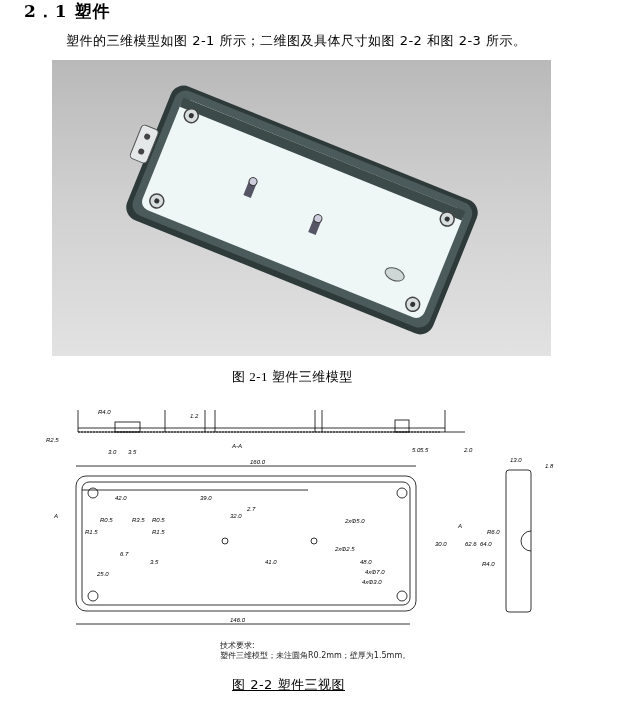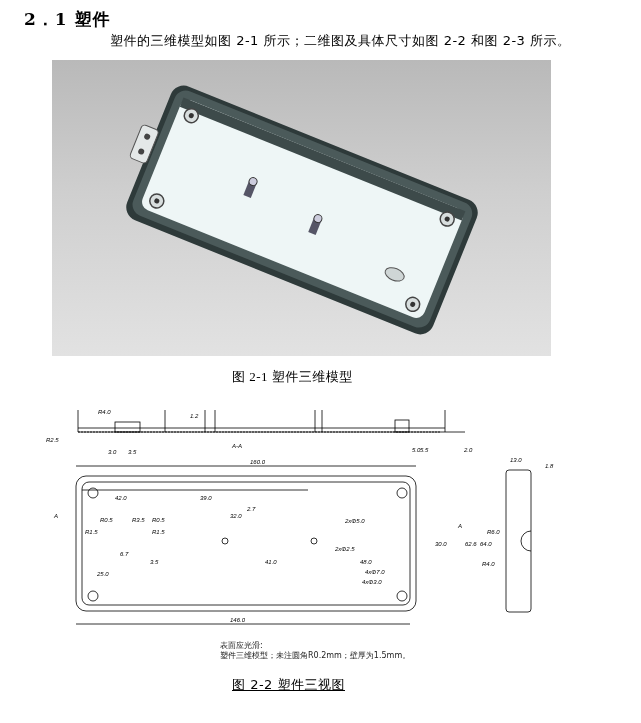--- a/index.html
+++ b/index.html
@@ -1,18 +1,18 @@
 <!DOCTYPE html>
 <html><head>
 <meta charset="utf-8">
 <style>
   html,body{margin:0;padding:0;background:#fff;}
   body{width:641px;height:723px;position:relative;overflow:hidden;font-family:"DejaVu Sans","Liberation Sans",sans-serif;color:#000;}
-  .heading{position:absolute;left:24px;top:8px;font-family:"DejaVu Serif","Liberation Serif",serif;font-weight:bold;font-size:17px;letter-spacing:1px;}
-  .para{position:absolute;left:66px;top:32px;font-size:13px;letter-spacing:0.5px;margin-left:44px;}
+  .heading{position:absolute;left:24px;top:0;font-family:"DejaVu Serif","Liberation Serif",serif;font-weight:bold;font-size:17px;letter-spacing:1px;}
+  .para{position:absolute;left:66px;top:32px;font-size:13px;letter-spacing:0.5px;}
   .fig1{position:absolute;left:52px;top:60px;width:499px;height:296px;background:linear-gradient(180deg,#b9b9b9 0%,#cfcfcf 45%,#e2e2e2 100%);overflow:hidden;}
   .cap{position:absolute;font-size:13px;letter-spacing:0.5px;}
   .cap1{left:232px;top:368px;font-family:Liberation Serif, serif;}
   .cap2{left:232px;top:676px;text-decoration:underline;}
   .drawing{position:absolute;left:40px;top:396px;width:540px;height:245px;}
   .tech{position:absolute;left:220px;top:641px;font-size:8px;line-height:10px;color:#222;}
   svg text{font-family:"Liberation Sans",sans-serif;font-style:italic;}
 </style>
 </head>
 <body>
@@ -123,16 +123,16 @@
       <text x="470" y="66" stroke="none" fill="#000">13.0</text>
       <text x="505" y="72" stroke="none" fill="#000">1.8</text>
       <path d="M491,135 A10,10 0 0,0 491,155"></path>
       <text x="447" y="138" stroke="none" fill="#000">R6.0</text>
       <text x="442" y="170" stroke="none" fill="#000">R4.0</text>
     </g>
   </svg>
 </div>
 
 <div class="tech">
-  <div>表面应光滑:</div>
+  <div>技术要求:</div>
   <div>塑件三维模型；未注圆角R0.2mm；壁厚为1.5mm。</div>
 </div>
 <div class="cap cap2">图 2-2 塑件三视图</div>
 
 </body></html>

